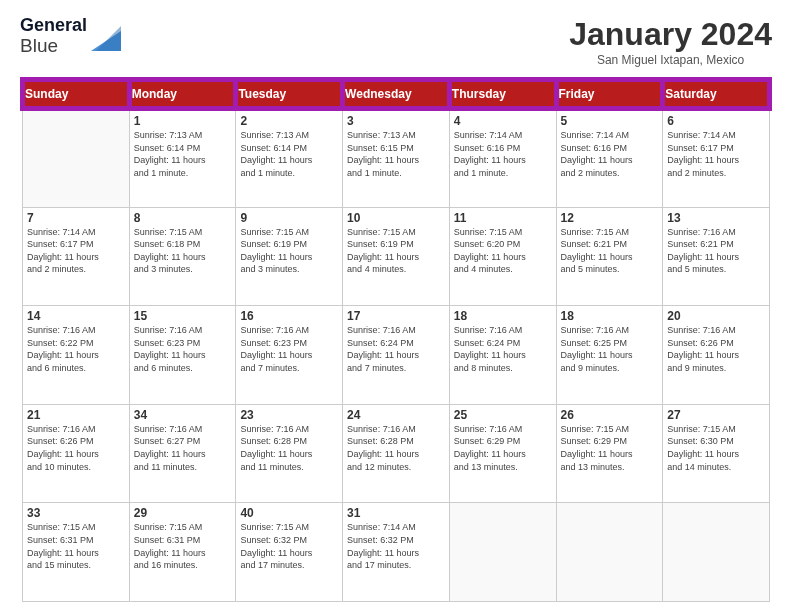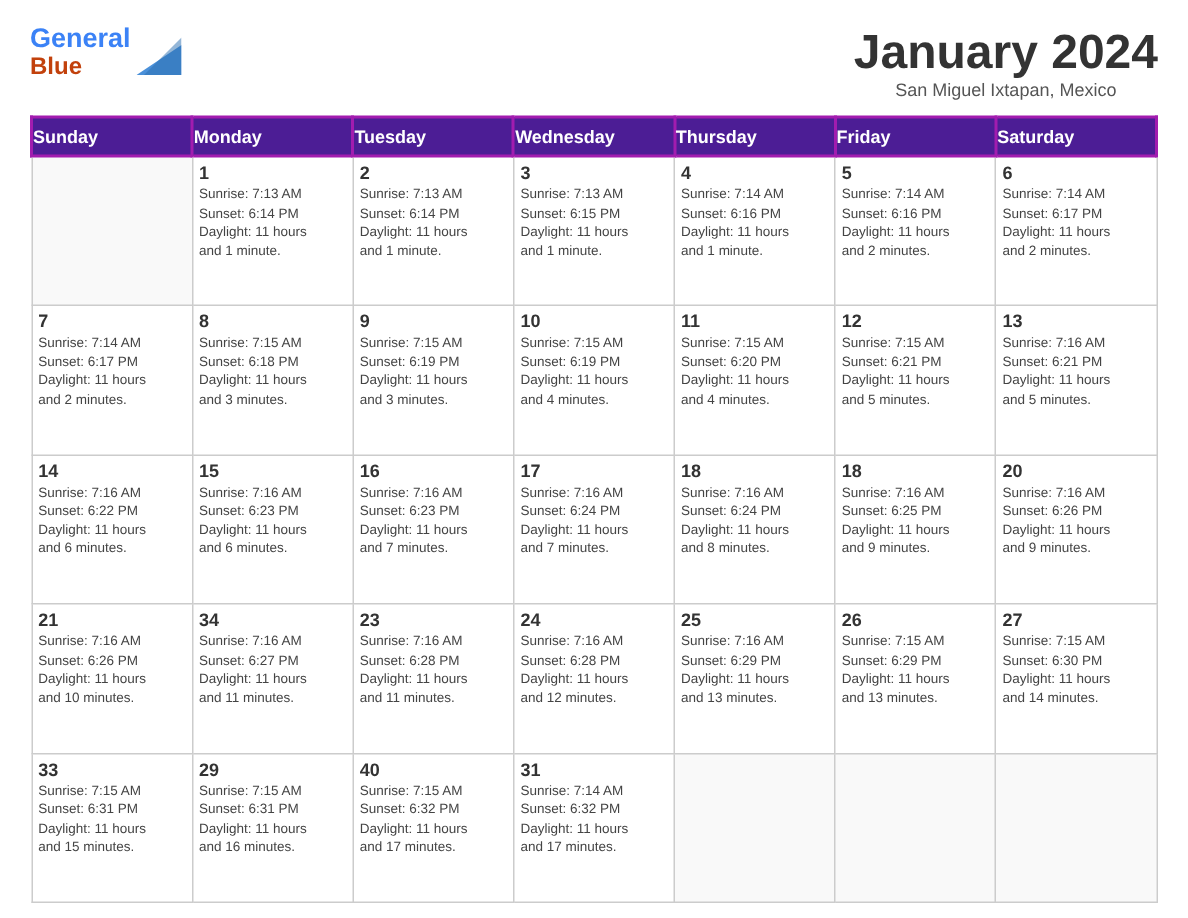--- a/index.html
+++ b/index.html
@@ -29,26 +29,26 @@
       gap: 2px;
     }
     .logo-text {
       display: flex;
       flex-direction: column;
       line-height: 1.1;
     }
     .logo-general {
       font-size: 18px;
       font-weight: bold;
-      color: #3b82f6;
+      color: #0f172a;
     }
     .logo-blue {
-      font-size: 16px;
-      font-weight: bold;
-      color: #c2410c;
+      font-size: 19px;
+      font-weight: normal;
+      color: #404040;
     }
     .logo-icon {
       width: 30px;
       height: 30px;
       margin-left: 2px;
     }
     .title-block {
       text-align: center;
     }
     .main-title {
@@ -61,27 +61,27 @@
       color: #555;
     }
     .calendar {
       flex: 1;
       border: 1px solid #ccc;
       border-collapse: collapse;
       width: 100%;
       table-layout: fixed;
     }
     .calendar th {
-      background: #4c1d95;
+      background: #b91c1c;
       color: #fff;
       font-size: 12px;
       font-weight: bold;
       padding: 5px 0;
       text-align: left;
-      border: 2px solid #a21caf;
+      border: 5px solid #a21caf;
     }
     .calendar td {
       border: 1px solid #ccc;
       vertical-align: top;
       padding: 3px 4px;
       font-size: 9.5px;
       color: #333;
       background: #fff;
       height: 80px;
     }

